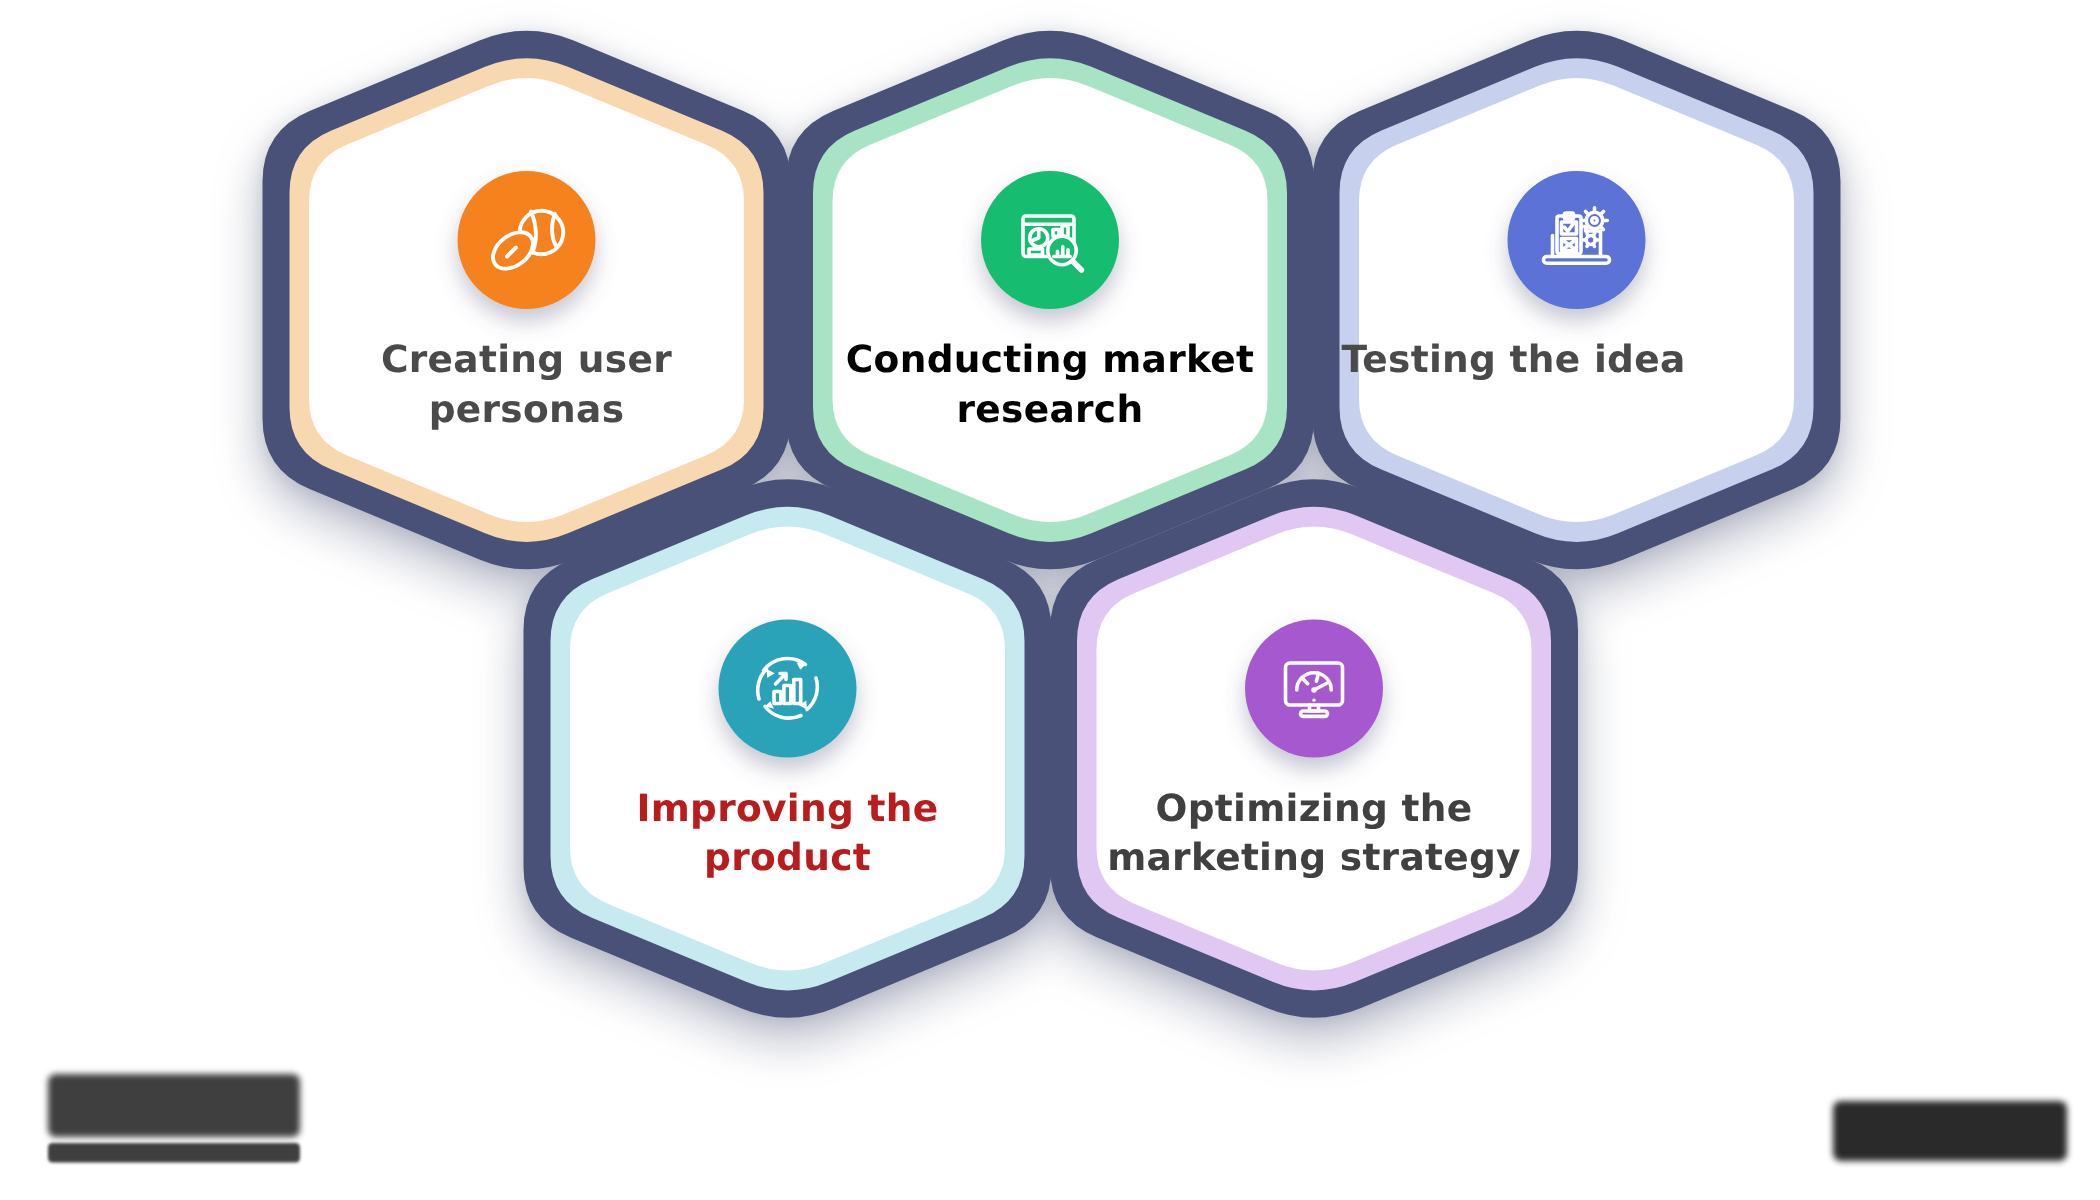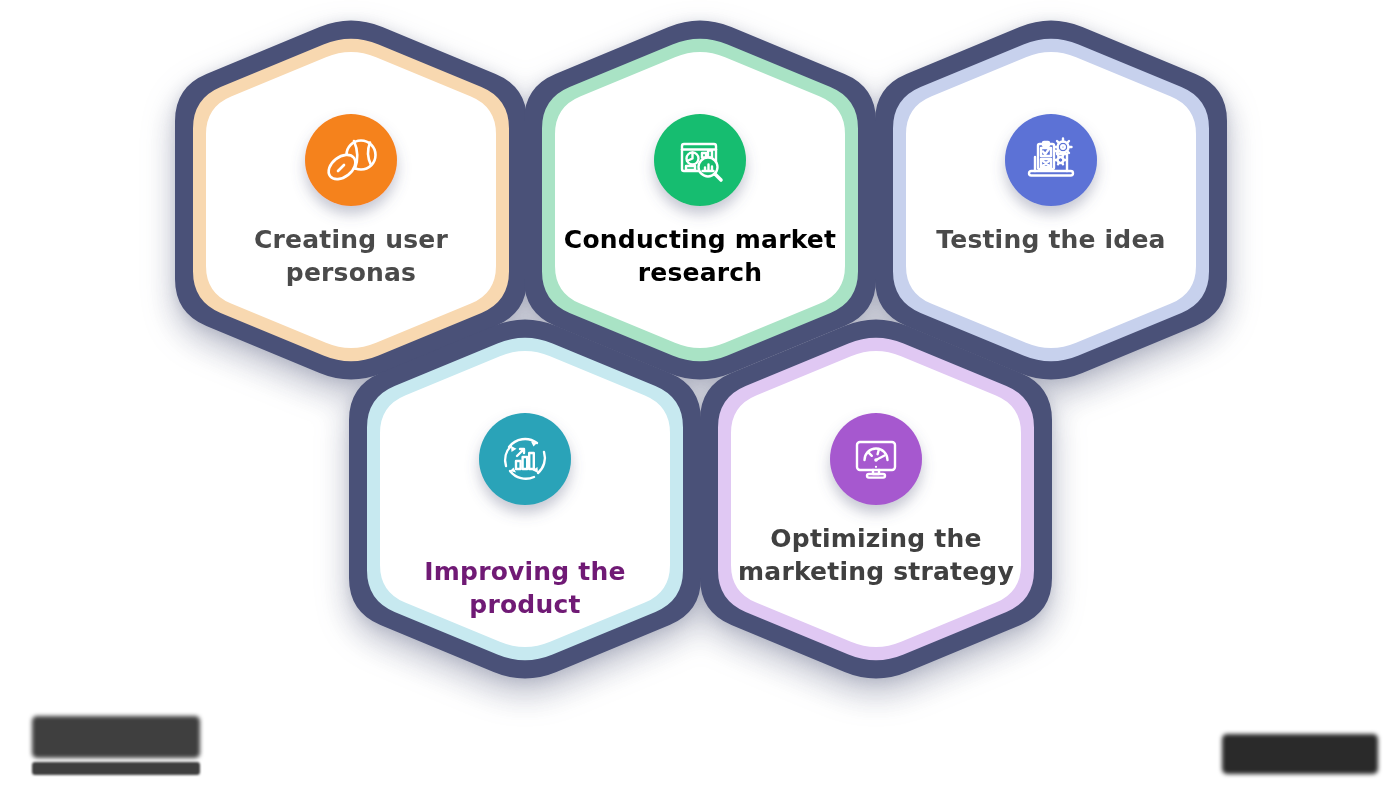--- a/index.html
+++ b/index.html
@@ -127,22 +127,22 @@
         <circle cx="876" cy="459" r="46" fill="#A659CF" filter="url(#circle-shadow)"></circle>
         <use href="#icon-marketing-strategy" transform="translate(876,459)" style="color: rgb(166, 89, 207);"></use>
       </g>
   </svg>
 
   <div id="labels">
       <div class="hex-label" style="left: 171px; top: 223px; color: rgb(74, 74, 74);">Creating user
 personas</div>
       <div class="hex-label" style="left: 520px; top: 223px; color: #000000;">Conducting market
 research</div>
-      <div class="hex-label" style="left: 871px; top: 223px; color: rgb(74, 74, 74);">Testing the idea</div>
-      <div class="hex-label" style="left: 345px; top: 522px; color: #701a75; margin-top: 33px;">Improving the
+      <div class="hex-label" style="left: 829px; top: 223px; color: rgb(74, 74, 74);">Testing the idea</div>
+      <div class="hex-label" style="left: 345px; top: 522px; color: #b91c1c;">Improving the
 product</div>
       <div class="hex-label" style="left: 696px; top: 522px; color: #404040;">Optimizing the
 marketing strategy</div>
     </div>
 
   <div class="wordmark" id="wm-left" style="left: 32px; top: 716px; width: 168px; height: 42px; background: rgb(63, 63, 63);"></div>
   <div class="wordmark-bar" id="wm-left-bar" style="left: 32px; top: 762px; width: 168px; height: 13px; background: rgb(63, 63, 63);"></div>
   <div class="wordmark" id="wm-right" style="left: 1222px; top: 734px; width: 156px; height: 40px; background: rgb(42, 42, 42);"></div>
 </div>
 

